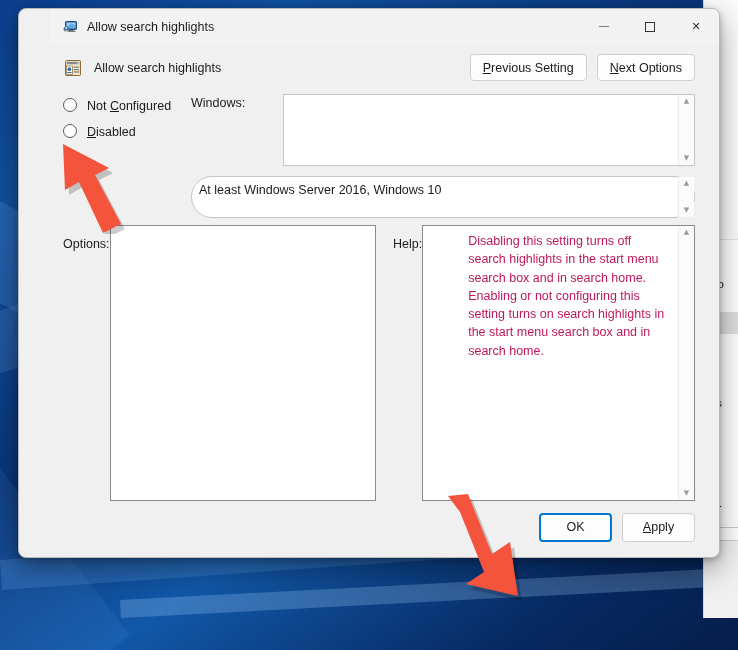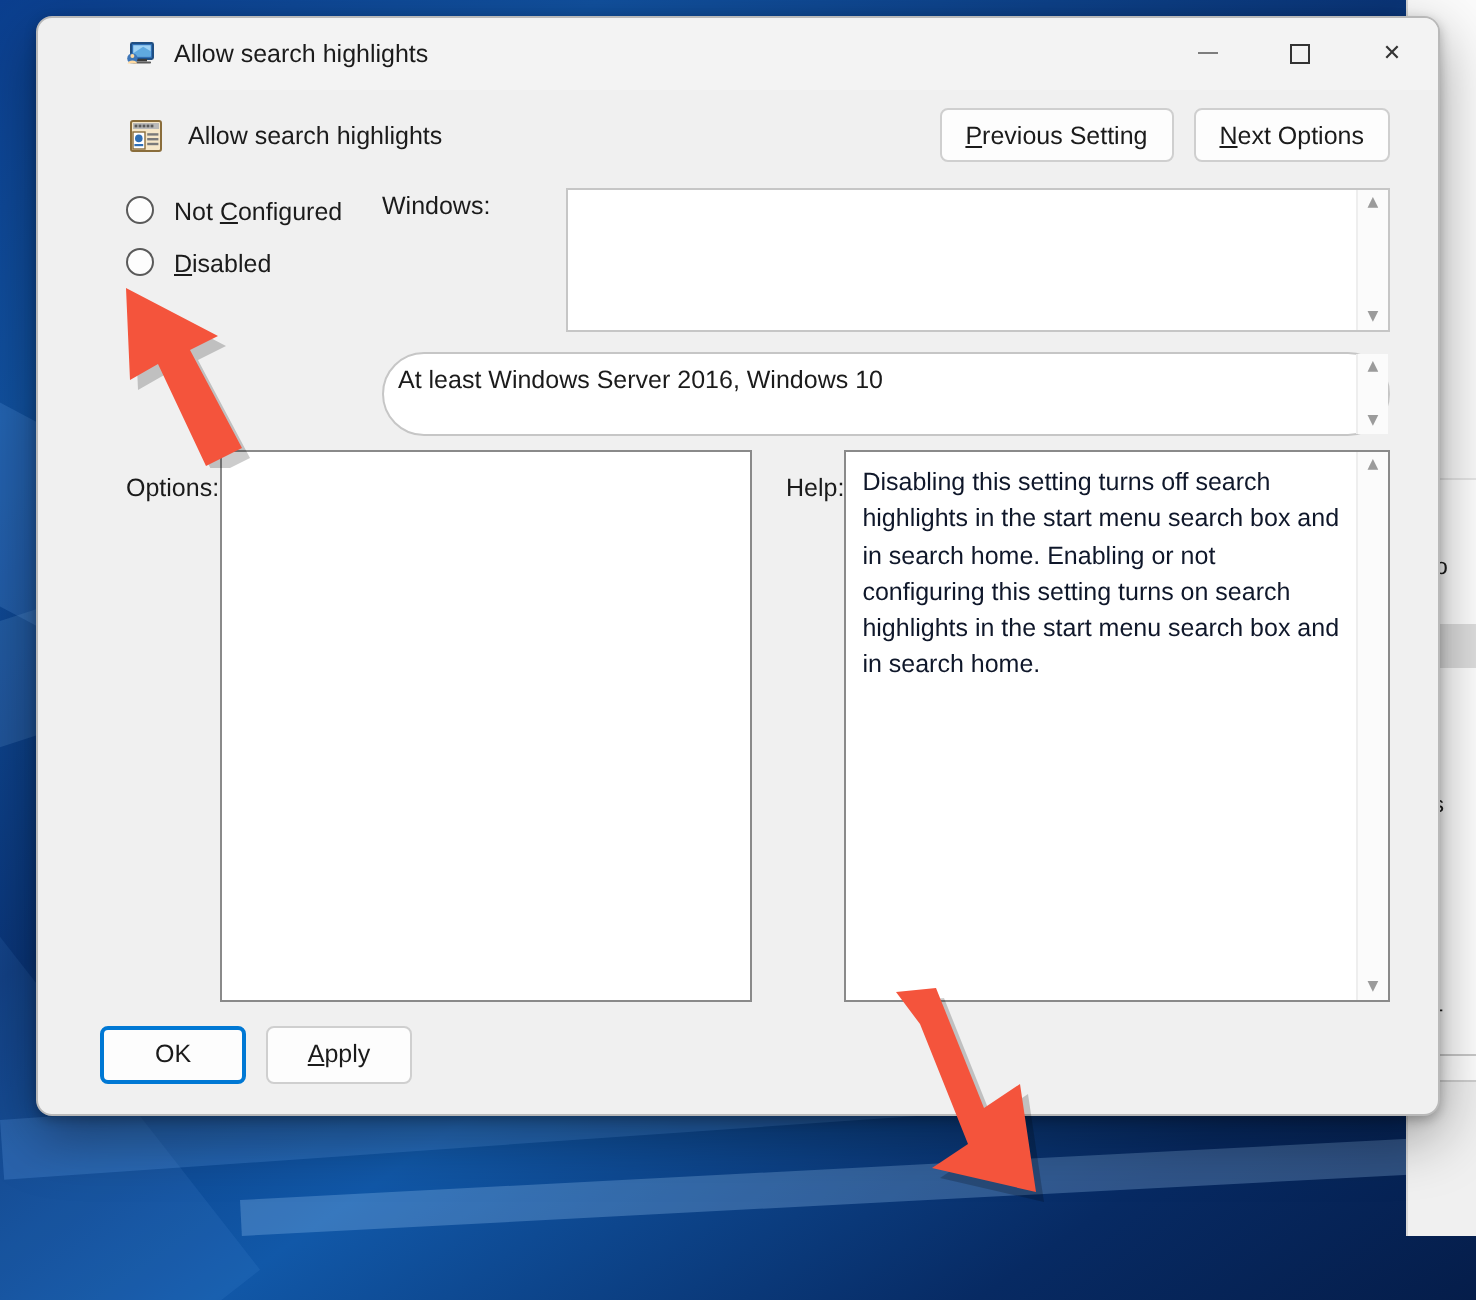--- a/index.html
+++ b/index.html
@@ -297,32 +297,34 @@
     flex: 1 1 auto;
     background: #ffffff;
     border: 1px solid #8a8a8a;
     display: flex;
     min-height: 0;
     overflow: hidden;
   }
   .panel-box .pb-content {
     flex: 1 1 auto;
     font-size: 12.5px;
-    color: #0f172a;
+    color: #be185d;
     line-height: 1.46;
     padding: 6px 8px;
     overflow: hidden;
+    margin-left: 37px;
   }
 
   
   #footer {
     height: 56px;
     flex: 0 0 auto;
     display: flex;
     align-items: center;
+    justify-content: flex-end;
     padding: 0 24px 4px 0;
     border-radius: 21px;
   }
   #footer .win-btn { min-width: 73px; height: 29px; }
 
   
   .arrow-svg {
     position: absolute;
     pointer-events: none;
   }

